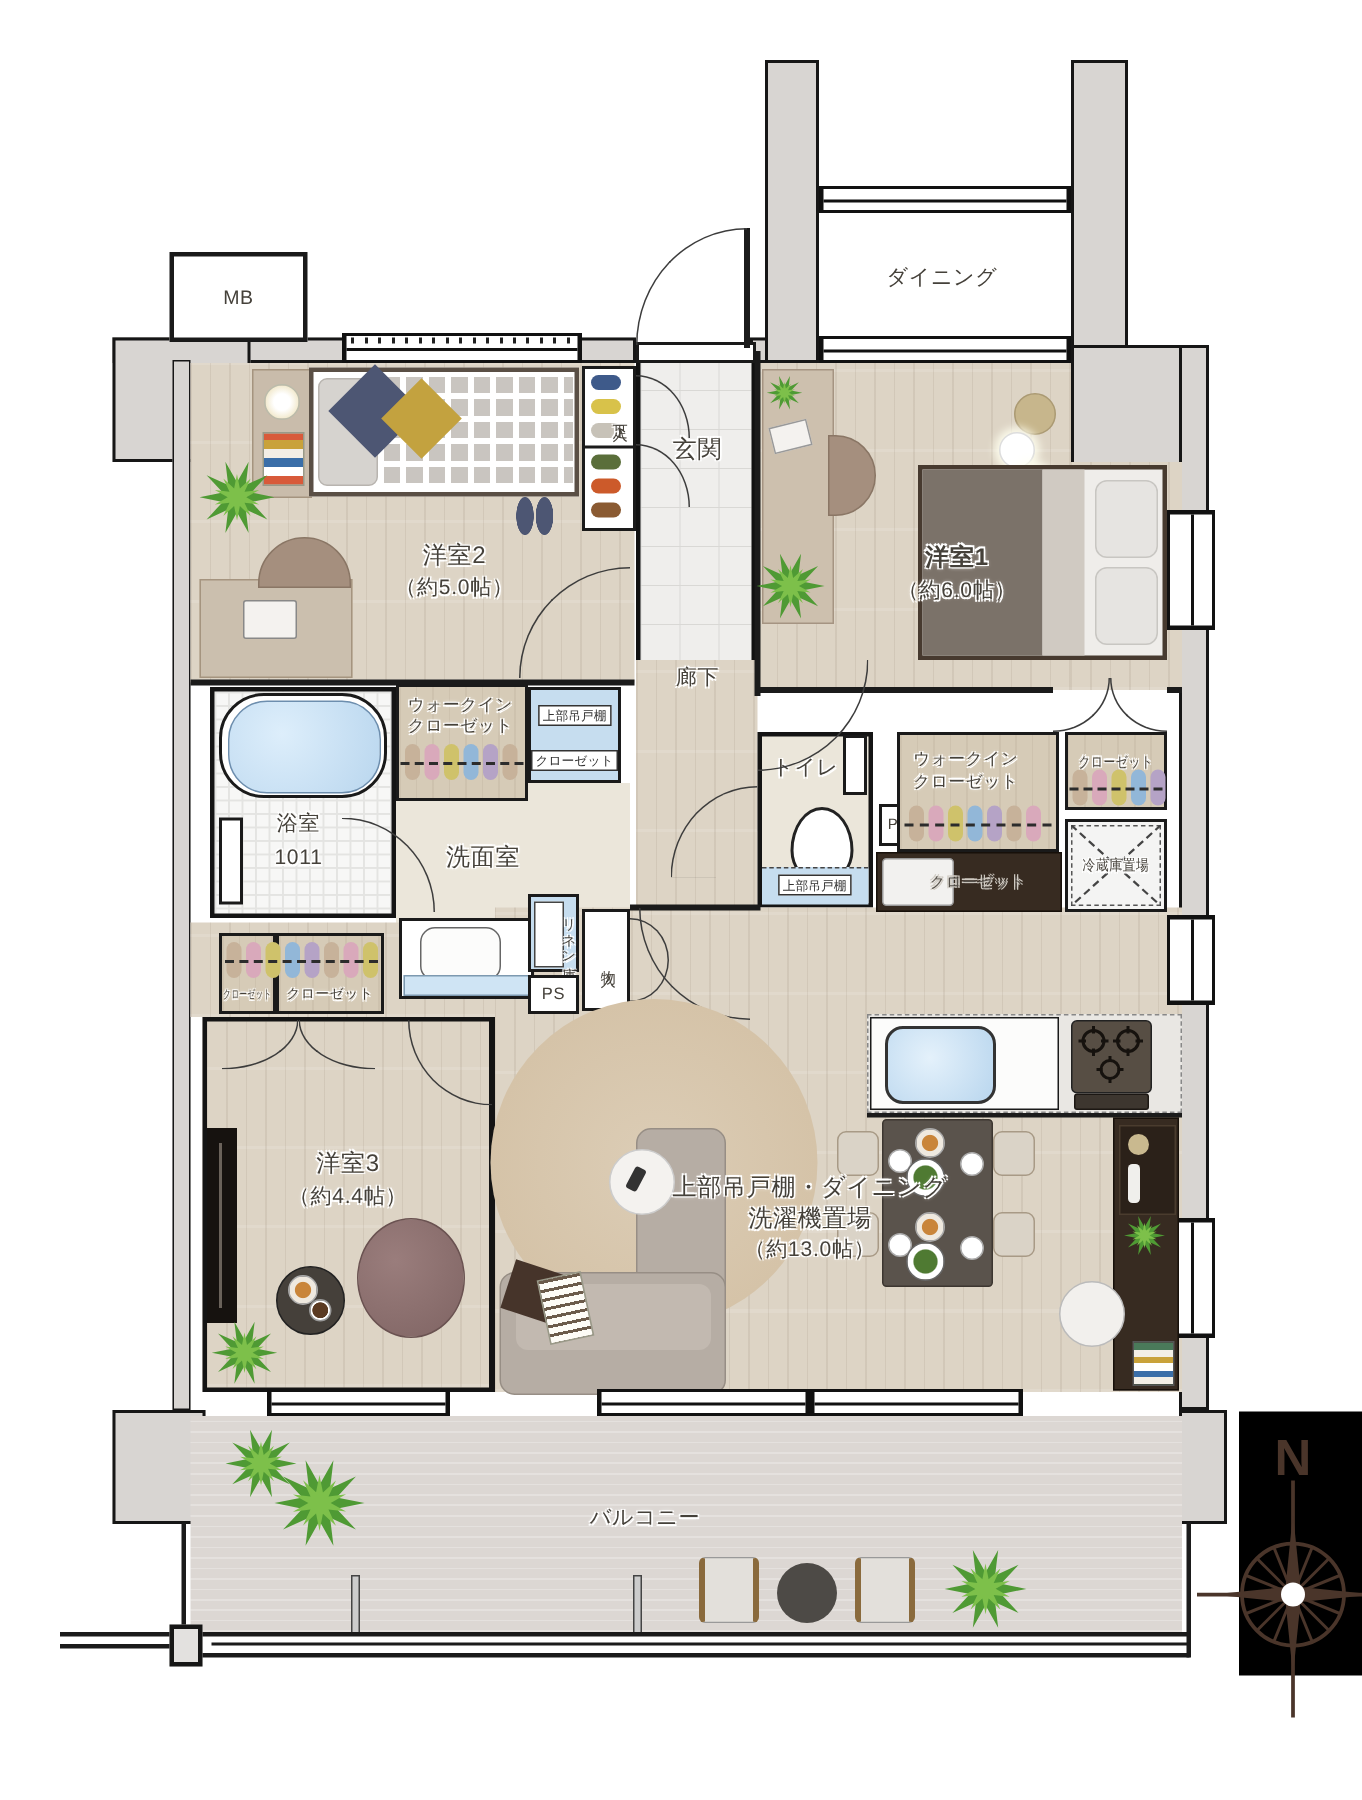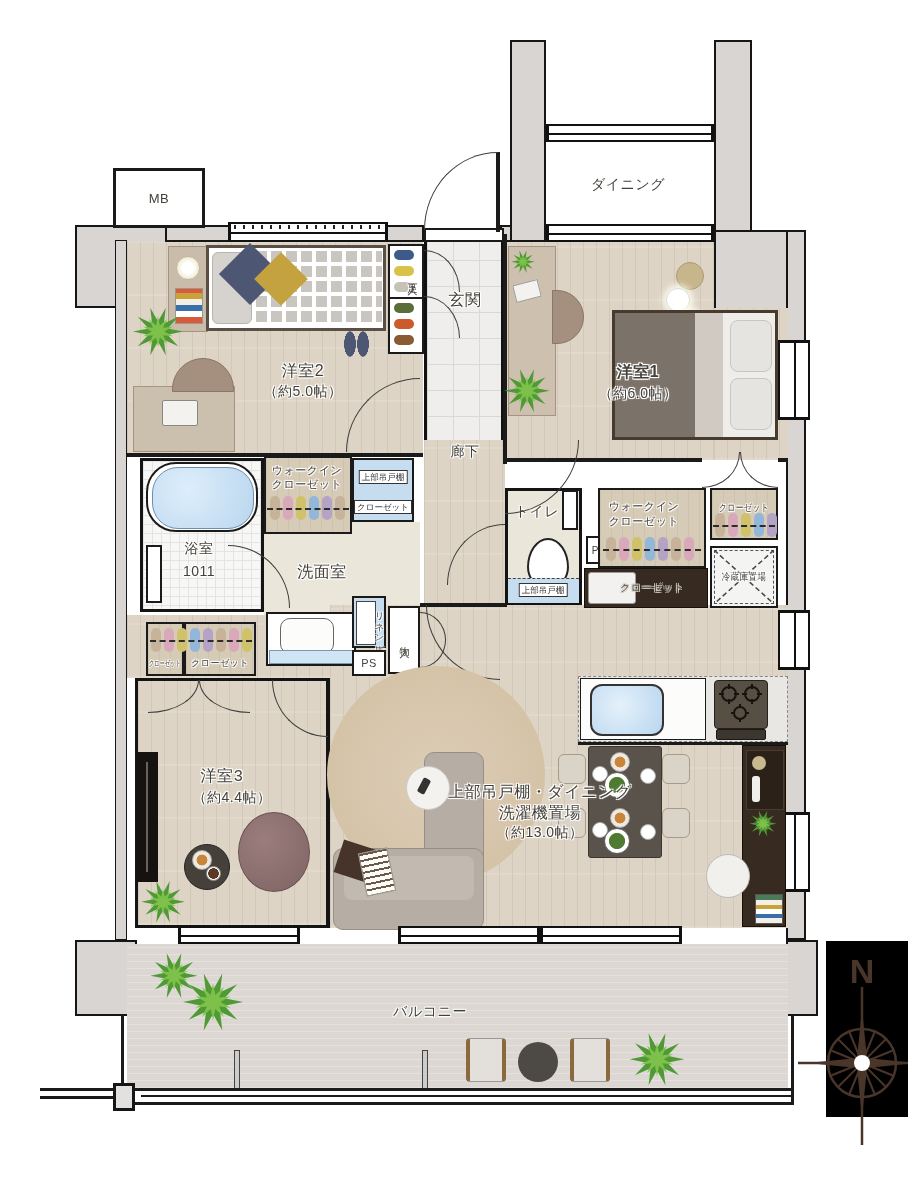--- a/index.html
+++ b/index.html
@@ -342,21 +342,21 @@
   <div class="arc arc-bl" style="left:272px;top:680px;width:56px;height:57px;"></div>
   <div class="abs" style="left:138px;top:752px;width:20px;height:130px;background:#16120f;"></div>
   <div class="abs" style="left:146px;top:762px;width:2px;height:110px;background:#6a625a;"></div>
   <div class="abs circle" style="left:238px;top:812px;width:70px;height:78px;background:radial-gradient(circle at 35% 35%,#9a7d7c,#7f6463);border:1px solid #6a5251;"></div>
   <div class="abs circle" style="left:184px;top:844px;width:44px;height:44px;background:#45403a;border:1px solid #222;"></div>
   <div class="plate" style="left:192px;top:850px;width:20px;height:20px;background:radial-gradient(circle,#c9853a 40%,#efe9df 45%);"></div>
   <div class="abs circle" style="left:206px;top:866px;width:13px;height:13px;background:radial-gradient(circle,#5a3a22 55%,#fff 60%);border:1px solid #999;"></div>
   <svg class="abs" style="left:136px;top:880px;" width="54" height="48" viewBox="0 0 40 44">
       <use href="#plantA"></use>
     </svg>
-  <div class="lbl l16" style="left:222px;top:776px;font-family:Liberation Mono, monospace;">洋室3</div>
+  <div class="lbl l16" style="left:232px;top:776px;">洋室3</div>
   <div class="lbl l14" style="left:232px;top:798px;">（約4.4帖）</div>
 
   <div class="winh" style="left:228px;top:222px;width:160px;height:20px;">
       <i></i>
     </div>
   <div class="hatch" style="left:234px;top:225px;width:148px;height:4px;"></div>
   <div class="winh" style="left:546px;top:224px;width:168px;height:18px;">
       <i></i>
     </div>
   <div class="winh" style="left:178px;top:926px;width:122px;height:18px;">

